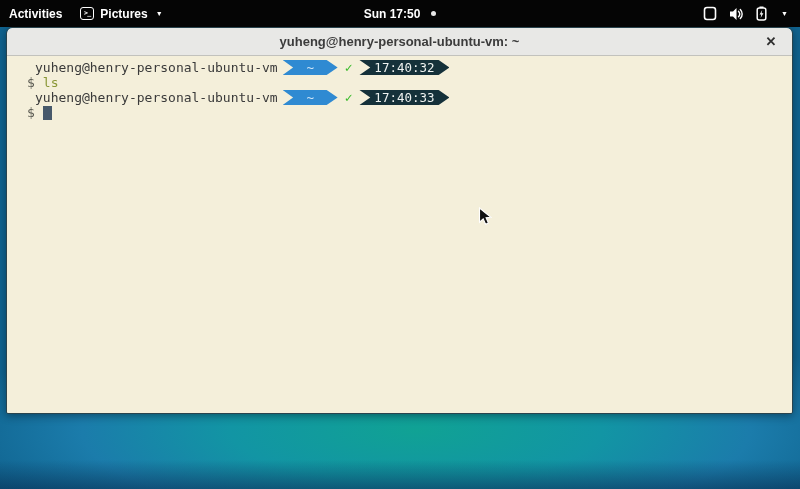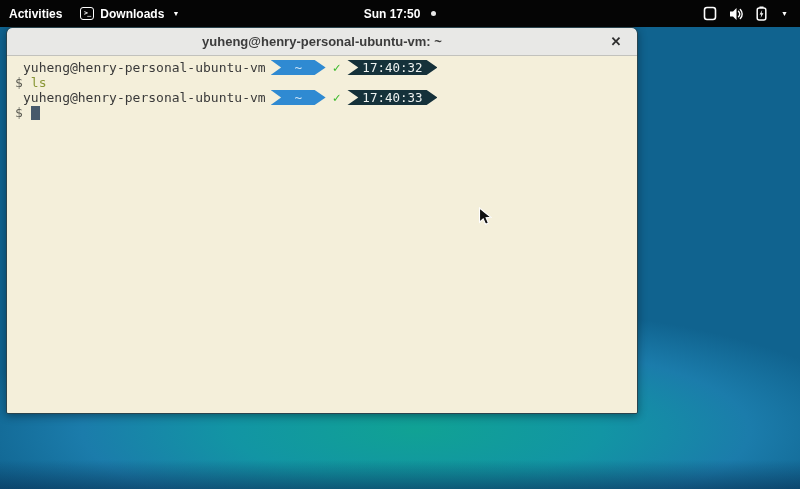--- a/index.html
+++ b/index.html
@@ -36,39 +36,39 @@
   }
   .caret { font-size: 7px; margin-left: 2px; }
   .tb-center { position: absolute; left: 0; right: 0; display: flex; justify-content: center; pointer-events: none; }
   .clock { pointer-events: auto; display: flex; align-items: center; gap: 11px; }
   .notif-dot { width: 5px; height: 5px; border-radius: 50%; background: #e8e8e8; display: inline-block; }
   .tb-right { display: flex; align-items: center; gap: 12px; padding: 0 12px; height: 100%; }
   .tb-right svg { display: block; }
 
   
   .window {
-    position: absolute; left: 6px; top: 27px; width: 632px; height: 387px;
+    position: absolute; left: 6px; top: 27px; width: 787px; height: 387px;
     border: 1px solid #29444e; border-radius: 6px 6px 2px 2px;
     box-shadow: 0 2px 8px rgba(0,20,30,0.45);
     display: flex; flex-direction: column; overflow: hidden; z-index: 10;
   }
   .titlebar {
     height: 28px; flex: 0 0 28px; background: #e8e8e6;
     border-bottom: 1px solid #c2c2bd; border-radius: 5px 5px 0 0;
     display: flex; align-items: center; justify-content: center; position: relative;
   }
   .titlebar .title { font-size: 13px; font-weight: 700; color: #3c3c3c; }
   .titlebar .close {
     position: absolute; right: 12px; top: 50%; transform: translateY(-50%);
     font-size: 13px; font-weight: 700; color: #2e2e2e; line-height: 1;
     width: 18px; height: 18px; display: flex; align-items: center; justify-content: center;
     cursor: default;
   }
   .terminal {
-    flex: 1; background: #f4efda; padding: 4px 0 0 8px;
+    flex: 1; background: #f4efda; padding: 4px 0 0 20px;
     font-family: "DejaVu Sans Mono", monospace; font-size: 13px; line-height: 15px;
     color: #3a3a3a; overflow: hidden;
   }
   .line { height: 15px; white-space: pre; display: flex; align-items: center; }
   .prompt-line .user { margin-left: 8px; color: #3a3a3a; }
 
   .seg {
     display: inline-flex; align-items: center; justify-content: center;
     height: 15px; margin-left: 5px; font-size: 12.5px;
   }
@@ -97,21 +97,21 @@
 
 <div class="screen">
 
   <div class="topbar">
     <div class="tb-left">
       <div class="tb-item">Activities</div>
       <div class="tb-item appmenu">
         <span class="term-icon">
             <span class="term-icon-glyph">&gt;_</span>
           </span>
-        <span>Downloads</span>
+        <span>Pictures</span>
         <span class="caret">▼</span>
       </div>
     </div>
     <div class="tb-center">
       <div class="tb-item clock">
         <span>Sun 17:50</span>
         <span class="notif-dot"></span>
       </div>
     </div>
     <div class="tb-right">

